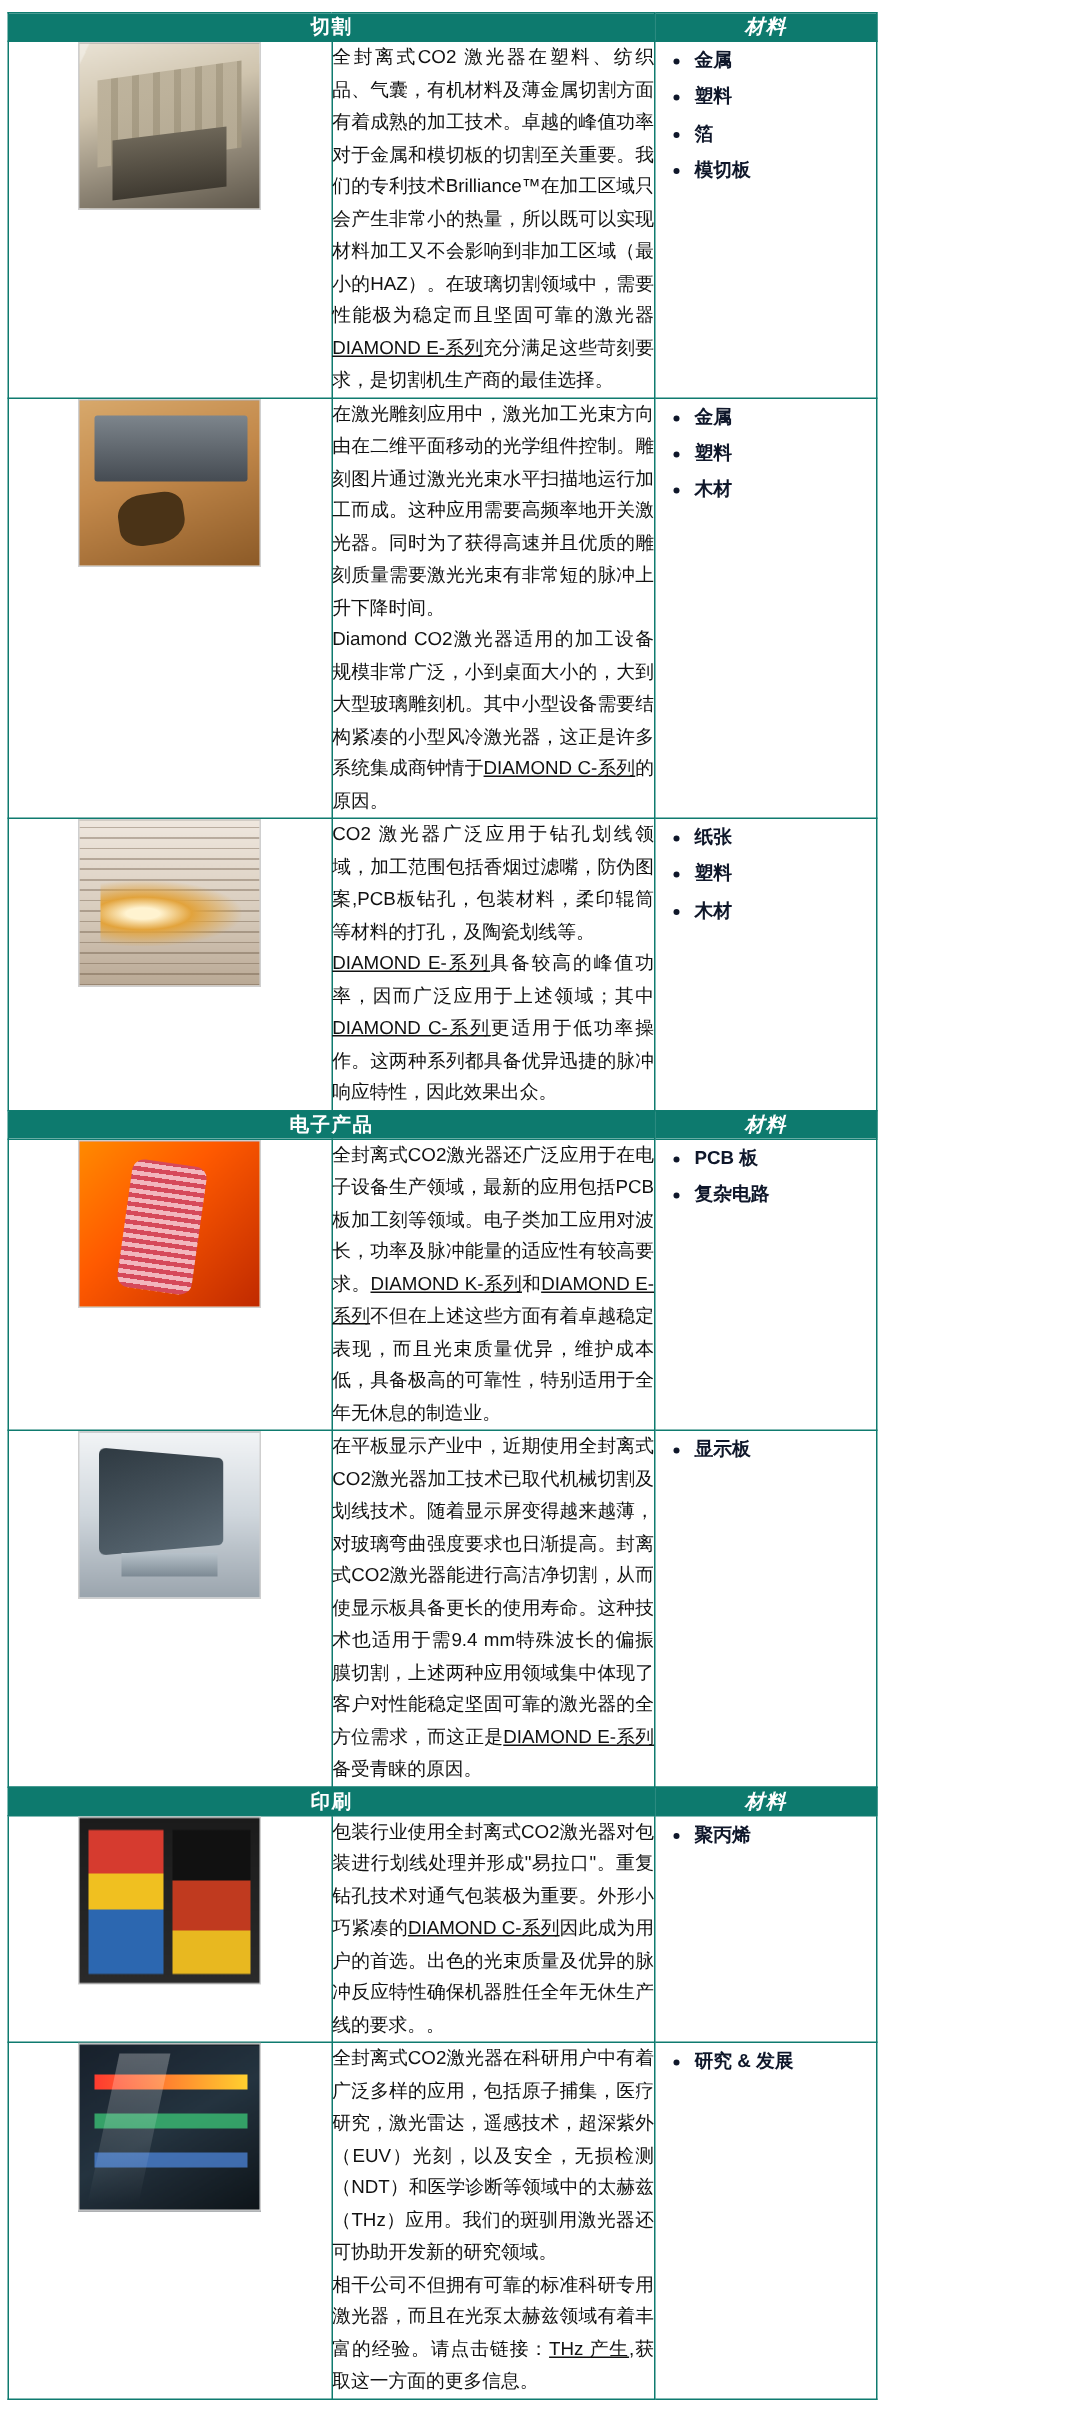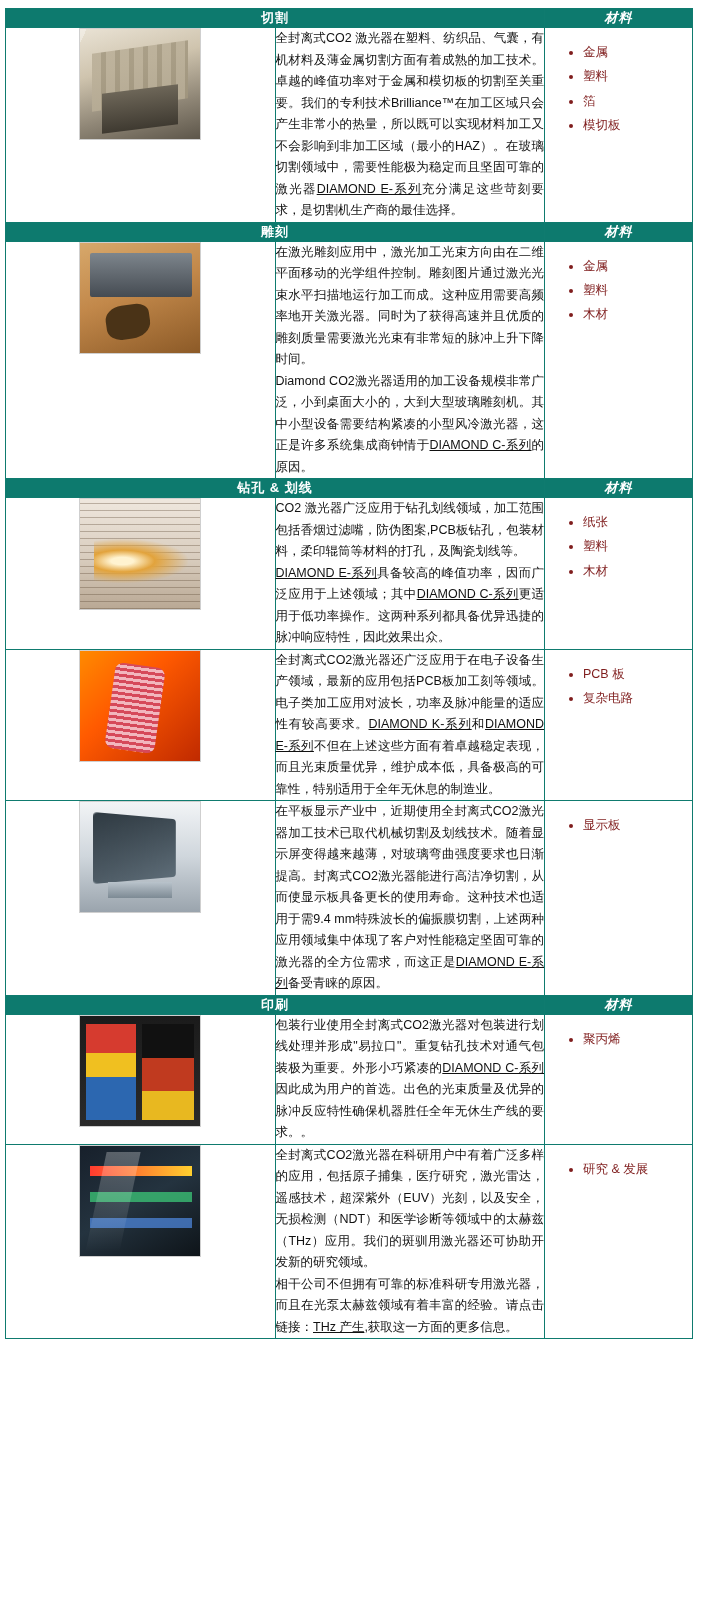--- a/index.html
+++ b/index.html
@@ -10,21 +10,21 @@
     font-family: "Liberation Sans", sans-serif;
   }
   body {
     width: 728px;
   }
   .page {
     width: 728px;
     padding: 8px 5px 6px 5px;
   }
   table.app-table {
-    width: 688px;
+    width: 580px;
     border-collapse: collapse;
     table-layout: fixed;
   }
   table.app-table td, table.app-table th {
     border: 1px solid #0f7b6f;
     padding: 0;
     vertical-align: top;
   }
   
   .hdr-cell {
@@ -58,26 +58,26 @@
     text-align: justify;
     margin-left: 45px;
   }
   .mat-cell {
     width: 148px;
     padding: 10px 8px 10px 6px;
     background: #ffffff;
     vertical-align: middle;
   }
   .mat-list {
-    margin: 12px;
+    margin: 0;
     padding-left: 26px;
     font-size: 12.5px;
-    font-weight: normal;
+    font-weight: bold;
     line-height: 1.95;
-    color: #7f1d1d;
+    color: #0f172a;
   }
   .mat-list li { margin: 0; }
   a.inline-link {
     color: #111111;
     text-decoration: underline;
   }
   
   .thumb {
     width: 122px;
     height: 112px;
@@ -232,61 +232,57 @@
           <ul class="mat-list">
             <li>金属</li>
             <li>塑料</li>
             <li>箔</li>
             <li>模切板</li>
           </ul>
         </td>
       </tr>
 
       <tr>
-        <td class="hdr-cell" colspan="2">雕刻</td>
-        <td class="hdr-cell mat">材料</td>
-      </tr>
-      <tr>
         <td class="img-cell">
           <span class="thumb t-engrave"></span>
         </td>
         <td class="txt-cell">
             <div>在激光雕刻应用中，激光加工光束方向由在二维平面移动的光学组件控制。雕刻图片通过激光光束水平扫描地运行加工而成。这种应用需要高频率地开关激光器。同时为了获得高速并且优质的雕刻质量需要激光光束有非常短的脉冲上升下降时间。</div>
             <div>Diamond CO2激光器适用的加工设备规模非常广泛，小到桌面大小的，大到大型玻璃雕刻机。其中小型设备需要结构紧凑的小型风冷激光器，这正是许多系统集成商钟情于<a class="inline-link" href="#">DIAMOND C-系列</a>的原因。</div>
           </td>
         <td class="mat-cell">
           <ul class="mat-list">
             <li>金属</li>
             <li>塑料</li>
             <li>木材</li>
           </ul>
         </td>
       </tr>
 
       <tr>
-        <td class="hdr-cell" colspan="2">钻孔 &amp; 划线</td>
-        <td class="hdr-cell mat">材料</td>
-      </tr>
-      <tr>
         <td class="img-cell">
           <span class="thumb t-drill"></span>
         </td>
         <td class="txt-cell">
             <div>CO2 激光器广泛应用于钻孔划线领域，加工范围包括香烟过滤嘴，防伪图案,PCB板钻孔，包装材料，柔印辊筒等材料的打孔，及陶瓷划线等。</div>
             <div><a class="inline-link" href="#">DIAMOND E-系列</a>具备较高的峰值功率，因而广泛应用于上述领域；其中<a class="inline-link" href="#">DIAMOND C-系列</a>更适用于低功率操作。这两种系列都具备优异迅捷的脉冲响应特性，因此效果出众。</div>
           </td>
         <td class="mat-cell">
           <ul class="mat-list">
             <li>纸张</li>
             <li>塑料</li>
             <li>木材</li>
           </ul>
         </td>
       </tr>
 
+      <tr>
+        <td class="hdr-cell" colspan="2">电子产品</td>
+        <td class="hdr-cell mat">材料</td>
+      </tr>
       <tr>
         <td class="img-cell">
           <span class="thumb t-elec"></span>
         </td>
         <td class="txt-cell">
             <div>全封离式CO2激光器还广泛应用于在电子设备生产领域，最新的应用包括PCB板加工刻等领域。电子类加工应用对波长，功率及脉冲能量的适应性有较高要求。<a class="inline-link" href="#">DIAMOND K-系列</a>和<a class="inline-link" href="#">DIAMOND E-系列</a>不但在上述这些方面有着卓越稳定表现，而且光束质量优异，维护成本低，具备极高的可靠性，特别适用于全年无休息的制造业。</div>
           </td>
         <td class="mat-cell">
           <ul class="mat-list">
             <li>PCB 板</li>

